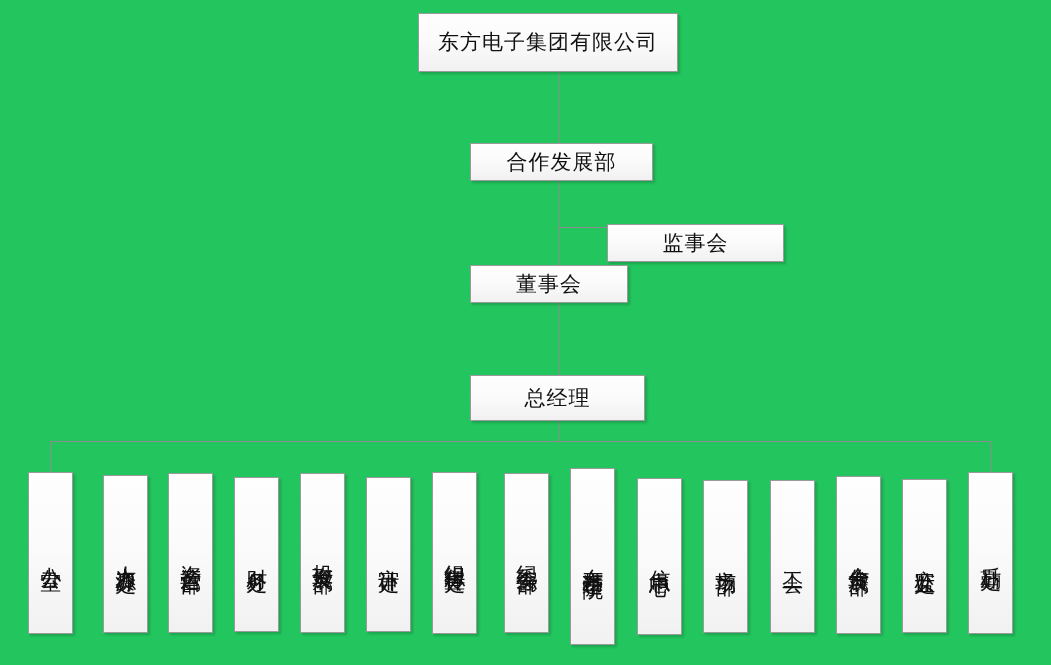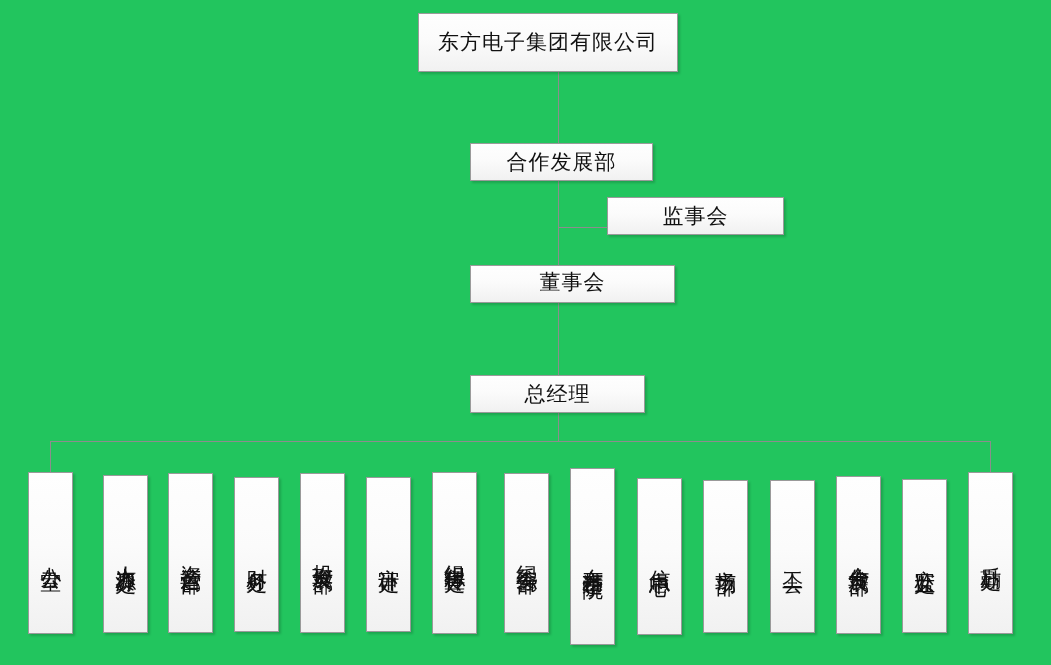--- a/index.html
+++ b/index.html
@@ -79,29 +79,29 @@
   <div class="line v" id="c7" style="left: 990px; top: 441px; height: 31px; width: 1px;"></div>
 
   <div class="node horiz" id="n-company" style="left: 418px; top: 13px; width: 260px; height: 59px;">
     <span class="nlabel">东方电子集团有限公司</span>
   </div>
 
   <div class="node horiz" id="n-shareholders" style="left: 470px; top: 143px; width: 183px; height: 38px;">
     <span class="nlabel">合作发展部</span>
   </div>
 
-  <div class="node horiz" id="n-supervisors" style="left: 607px; top: 197px; width: 177px; height: 38px;">
+  <div class="node horiz" id="n-supervisors" style="left: 607px; top: 224px; width: 177px; height: 38px;">
     <span class="nlabel">监事会</span>
   </div>
 
-  <div class="node horiz" id="n-directors" style="left: 470px; top: 265px; width: 205px; height: 38px; font-family: Liberation Mono, monospace;">
+  <div class="node horiz" id="n-directors" style="left: 470px; top: 265px; width: 158px; height: 38px;">
     <span class="nlabel">董事会</span>
   </div>
 
-  <div class="node horiz" id="n-manager" style="left: 470px; top: 375px; width: 175px; height: 38px;">
+  <div class="node horiz" id="n-manager" style="left: 470px; top: 375px; width: 175px; height: 46px;">
     <span class="nlabel">总经理</span>
   </div>
 
   <div id="departments-layer">
       <div class="node vert" style="left: 28px; top: 472px; width: 45px; height: 162px;">
         <span class="nlabel">办公室</span>
       </div>
       <div class="node vert" style="left: 103px; top: 475px; width: 45px; height: 158px;">
         <span class="nlabel">人力资源处</span>
       </div>

